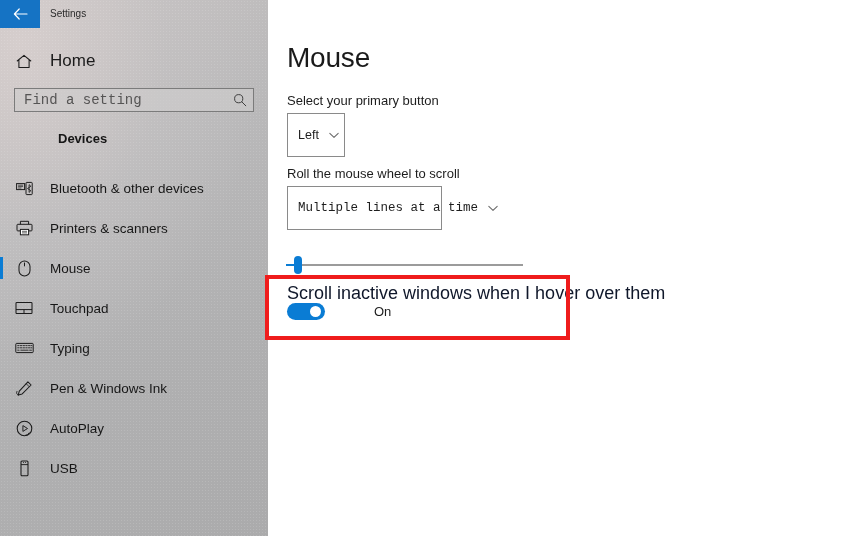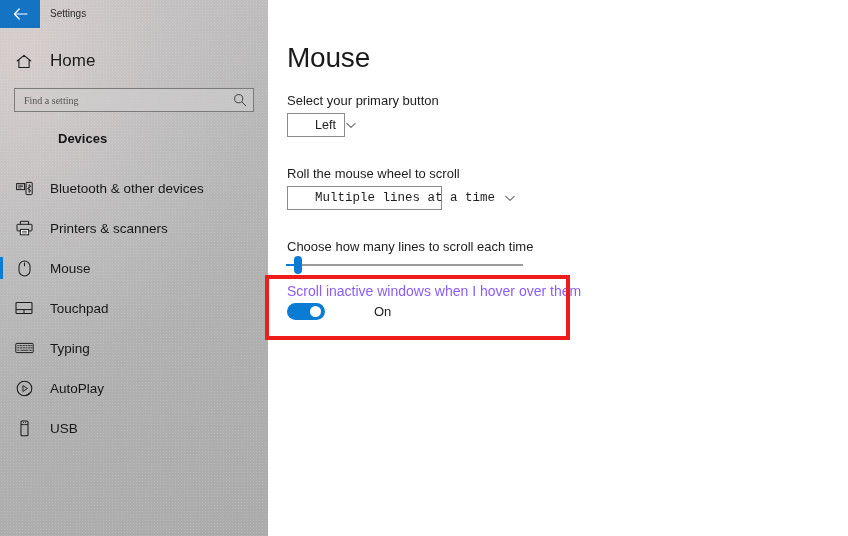--- a/index.html
+++ b/index.html
@@ -107,22 +107,22 @@
     display: flex;
     align-items: center;
     z-index: 4;
     cursor: text;
   }
   .search-input {
     flex: 1;
     border: none;
     outline: none;
     background: transparent;
-    font-family: Liberation Serif, serif;
-    font-size: 10px;
+    font-family: Liberation Mono, monospace;
+    font-size: 14px;
     color: #3a3a3a;
     padding: 0 6px 0 9px;
     height: 100%;
   }
   .search-input::placeholder { color: #555454; opacity: 1; }
   .search-icon {
     width: 26px;
     display: flex;
     align-items: center;
     justify-content: center;
@@ -197,27 +197,27 @@
   .field-label {
     position: absolute;
     font-size: 13px;
     color: #1d1d1d;
     white-space: nowrap;
     text-align: right;
   }
 
   .combo {
     position: absolute;
-    height: 24px;
+    height: 44px;
     border: 1px solid #8a8a8a;
     background: #ffffff;
     box-sizing: border-box;
     display: flex;
     align-items: center;
-    padding: 0 7px 0 27px;
+    padding: 0 7px 0 10px;
     cursor: pointer;
   }
   .combo .combo-value {
     font-size: 12.5px;
     color: #1d1d1d;
     white-space: nowrap;
   }
   .combo .chev {
     margin-left: 10px;
     color: #6a6a6a;
@@ -261,22 +261,22 @@
     border: 4px solid #ef1c1c;
     box-sizing: border-box;
     pointer-events: none;
     z-index: 9;
   }
 
   
   .toggle-label {
     position: absolute;
     left: 287px; top: 283px;
-    font-size: 14px;
-    color: #8b5cf6;
+    font-size: 18px;
+    color: #0f172a;
     white-space: nowrap;
   }
   .toggle-row {
     position: absolute;
     left: 287px; top: 303px;
     display: flex;
     align-items: center;
     z-index: 10;
     gap: 36px;
   }
@@ -394,20 +394,31 @@
           <svg width="19" height="12" viewBox="0 0 19 12">
             <rect x="0.8" y="1.4" width="17.4" height="9.2" rx="0.8" fill="none" stroke="#1b1b1b" stroke-width="1"></rect>
             <path d="M2.7 3.6 h1.4 M5.4 3.6 h1.4 M8.1 3.6 h1.4 M10.8 3.6 h1.4 M13.5 3.6 h1.4 M16 3.6 h0.8
                      M2.7 5.8 h1.4 M5.4 5.8 h1.4 M8.1 5.8 h1.4 M10.8 5.8 h1.4 M13.5 5.8 h1.4 M16 5.8 h0.8
                      M2.7 8.2 h1.4 M5.8 8.2 h7.4 M14.6 8.2 h1.9" stroke="#1b1b1b" stroke-width="0.85" stroke-linecap="round"></path>
           </svg>
         </span>
         <span class="nav-label">Typing</span>
       </div>
 
+      <div class="nav-item">
+        <span class="sel-bar"></span>
+        <span class="nav-icon">
+          <svg width="18" height="17" viewBox="0 0 18 17">
+            <path d="M12.9 1.8 L16.1 5 L7.2 13.9 L3.2 15.1 L4.3 11.1 Z" fill="none" stroke="#1b1b1b" stroke-width="1.05" stroke-linejoin="round"></path>
+            <path d="M11.1 3.6 L14.3 6.8" stroke="#1b1b1b" stroke-width="0.85"></path>
+            <path d="M3.2 15.1 C1.6 14.4 1.1 12.6 1.9 11.4" fill="none" stroke="#1b1b1b" stroke-width="0.9" stroke-linecap="round"></path>
+          </svg>
+        </span>
+        <span class="nav-label">Pen &amp; Windows Ink</span>
+      </div>
 
       <div class="nav-item">
         <span class="sel-bar"></span>
         <span class="nav-icon">
           <svg width="17" height="17" viewBox="0 0 17 17">
             <circle cx="8.5" cy="8.5" r="7.3" fill="none" stroke="#1b1b1b" stroke-width="1.05"></circle>
             <path d="M6.9 5.6 L11.5 8.5 L6.9 11.4 Z" fill="none" stroke="#1b1b1b" stroke-width="0.95" stroke-linejoin="round"></path>
             <path d="M13.3 12.6 a5 5 0 0 1 -4.2 2.8" fill="none" stroke="#1b1b1b" stroke-width="0.9"></path>
           </svg>
         </span>
@@ -446,21 +457,20 @@
   <div class="field-label" style="left:287px; top:166px;">Roll the mouse wheel to scroll</div>
   <div class="combo" style="left:287px; top:186px; width:155px;font-family:Liberation Mono, monospace;">
     <span class="combo-value">Multiple lines at a time</span>
     <span class="chev">
       <svg width="10" height="7" viewBox="0 0 10 7">
           <path d="M0.8 1.3 L5 5.4 L9.2 1.3" fill="none" stroke="#6a6a6a" stroke-width="1.05" stroke-linecap="round" stroke-linejoin="round"></path>
         </svg>
     </span>
   </div>
 
-  <div class="field-label" style="left:287px; top:239px;">Choose how many lines to scroll each time</div>
   <div class="slider">
     <div class="track"></div>
     <div class="fill" id="slider-fill" style="width: 5%; background: rgb(10, 124, 212);"></div>
     <div class="thumb" id="slider-thumb" style="left: 5%; background: rgb(10, 124, 212);"></div>
   </div>
 
   <div class="toggle-label">Scroll inactive windows when I hover over them</div>
   <div class="toggle-row">
     <div class="toggle-switch" style="background: rgb(10, 124, 212);">
       <span class="knob"></span>

